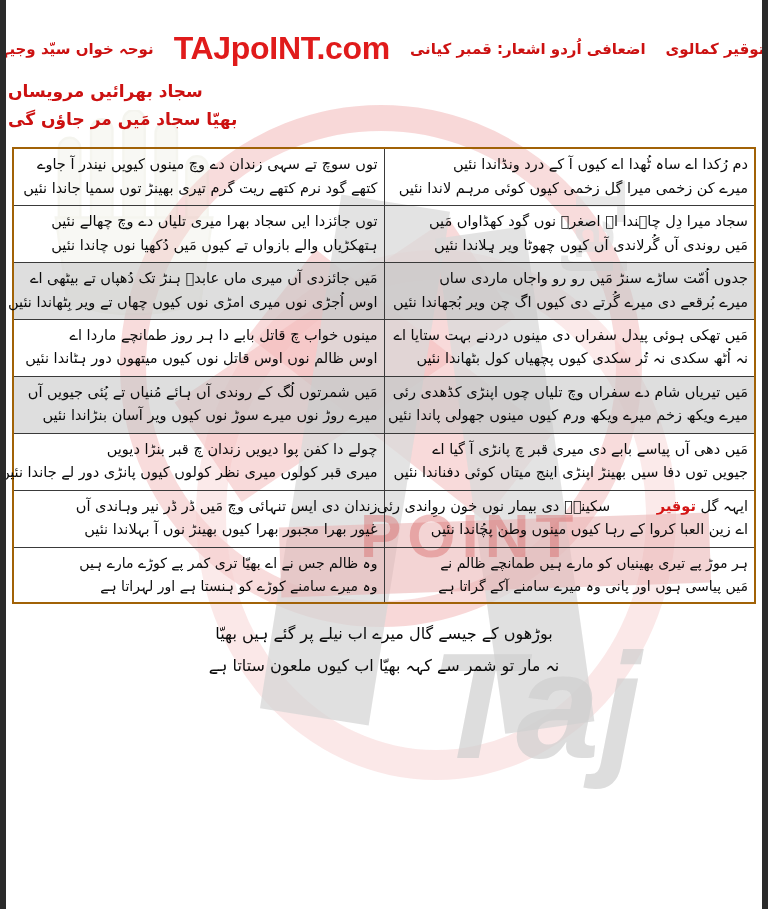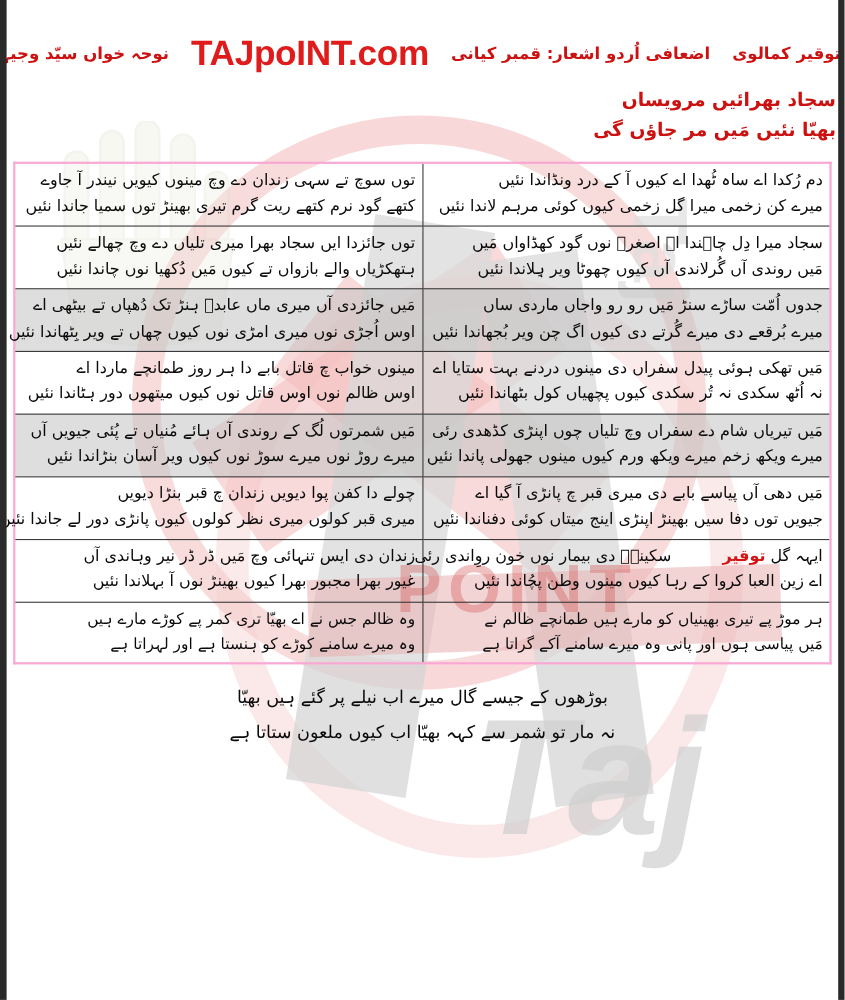--- a/index.html
+++ b/index.html
@@ -168,39 +168,39 @@
   .credit-site {
     color: #e01b1b;
     font-size: 32px;
     font-weight: bold;
     letter-spacing: -.3px;
     direction: ltr;
     font-family: "Liberation Sans", sans-serif;
   }
 
   .title-block {
-    text-align: right;
+    text-align: left;
     padding: 4px 0 10px 0;
   }
   .title-line {
     color: #cc1111;
     font-size: 17px;
     font-weight: bold;
     direction: rtl;
     line-height: 1.65;
     font-family: "DejaVu Sans", sans-serif;
   }
 
   
   .lyrics-table {
     width: 744px;
     margin: 4px auto 0 auto;
     border-collapse: collapse;
     table-layout: fixed;
-    border: 2px solid #f9a8d4;
+    border: 2px solid #a16207;
     background: rgba(255,255,255,0.10);
   }
   .lyrics-table td {
     border: 1px solid #3a3a3a;
     padding: 4px 6px 5px 6px;
     vertical-align: middle;
     width: 50%;
     background: transparent;
   }
   .lyrics-table tr.shaded td {
@@ -275,21 +275,21 @@
 
     <div class="credit-row">
       <div class="credit-text">شاعر وسوز: توقیر کمالوی</div>
       <div class="credit-text">اضعافی اُردو اشعار: قمبر کیانی</div>
       <div class="credit-site">TAJpoINT.com</div>
       <div class="credit-text">نوحہ خواں سیّد وجیہہ حسن زیدی</div>
     </div>
 
     <div class="title-block">
       <div class="title-line">سجاد بھرائیں مرویساں</div>
-      <div class="title-line">بھیّا نئیں مَیں مر جاؤں گی</div>
+      <div class="title-line">بھیّا سجاد مَیں مر جاؤں گی</div>
     </div>
 
     <table class="lyrics-table">
       <tbody>
         <tr>
           <td>
             <div class="verse-line">توں سوچ تے سہی زندان دے وچ مینوں کیویں نیندر آ جاوے</div>
             <div class="verse-line">کتھے گود نرم کتھے ریت گرم تیری بھینڑ توں سمیا جاندا نئیں</div>
           </td>
           <td>

